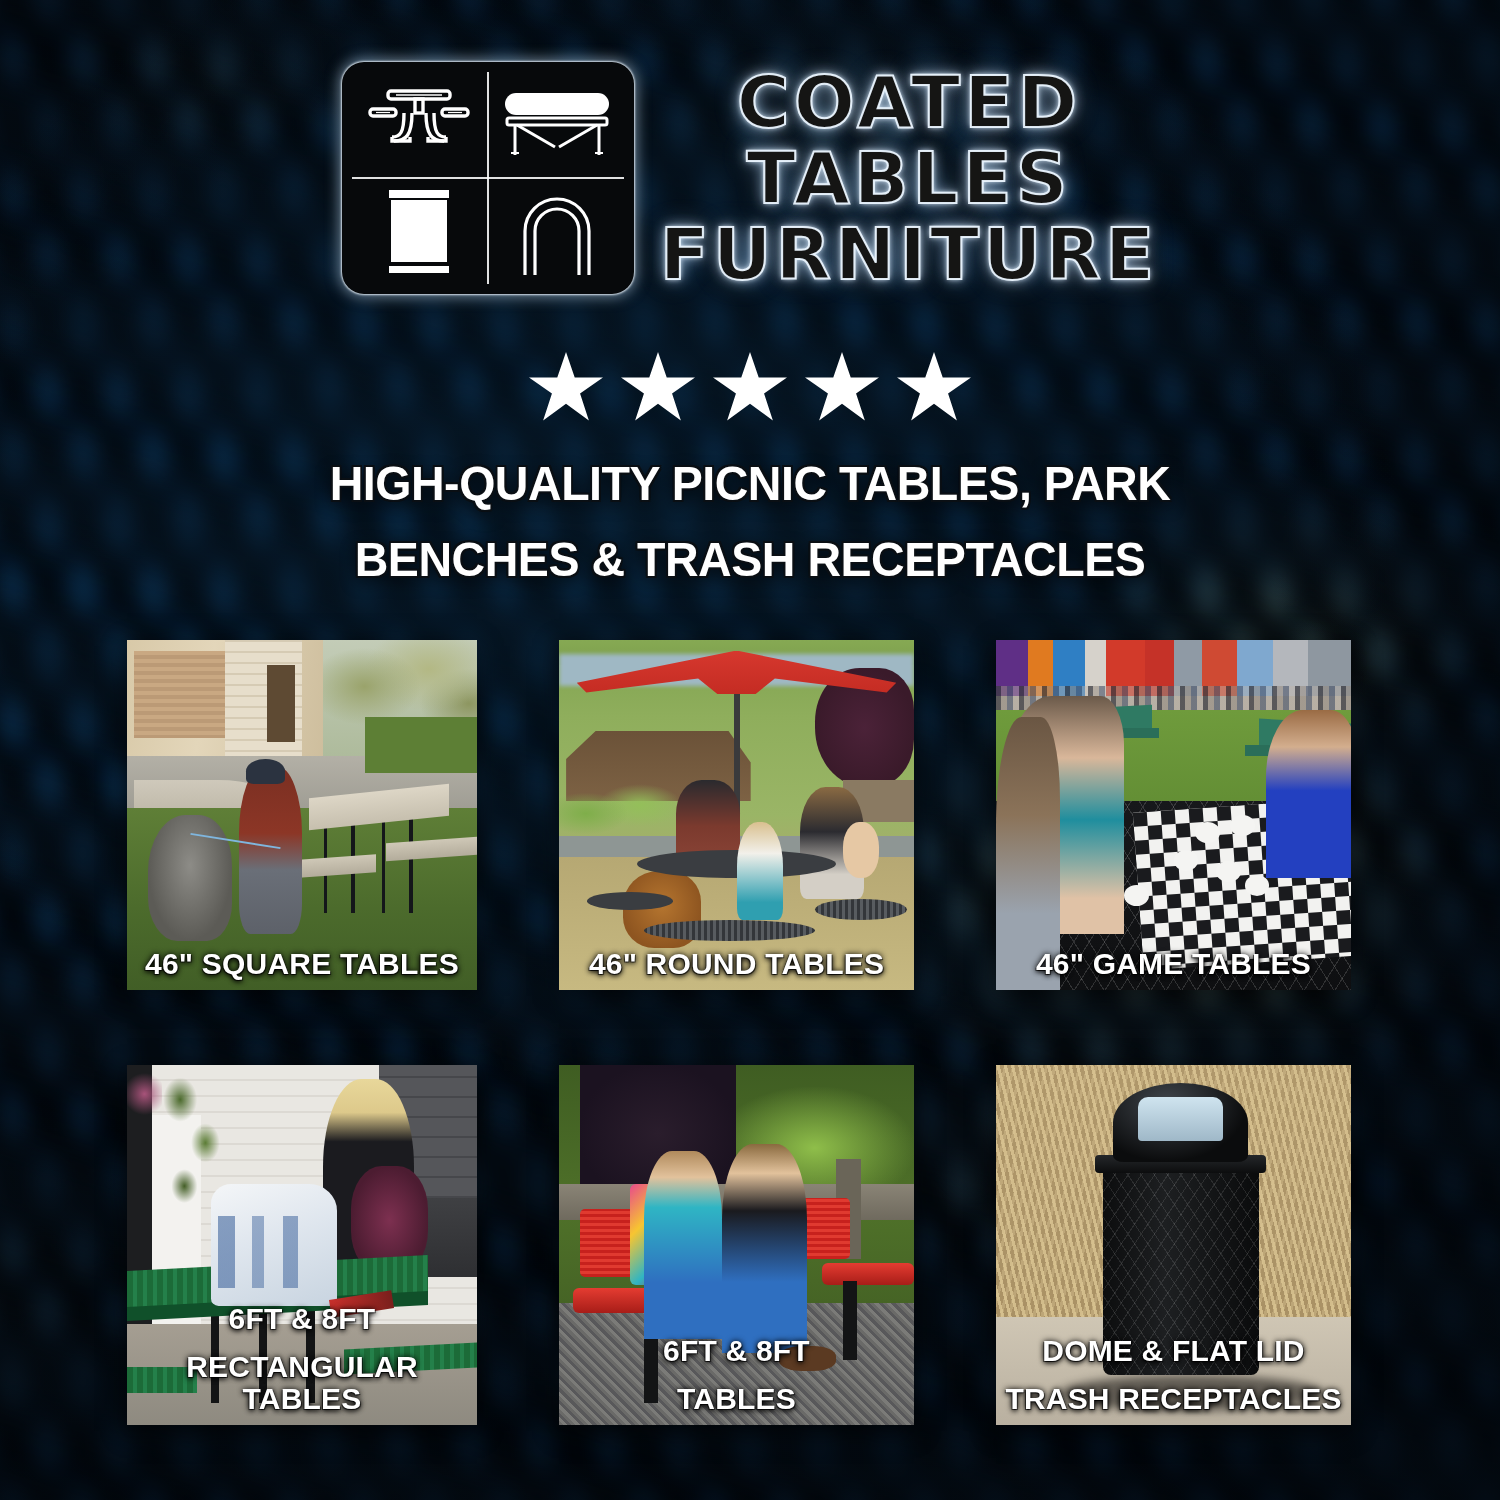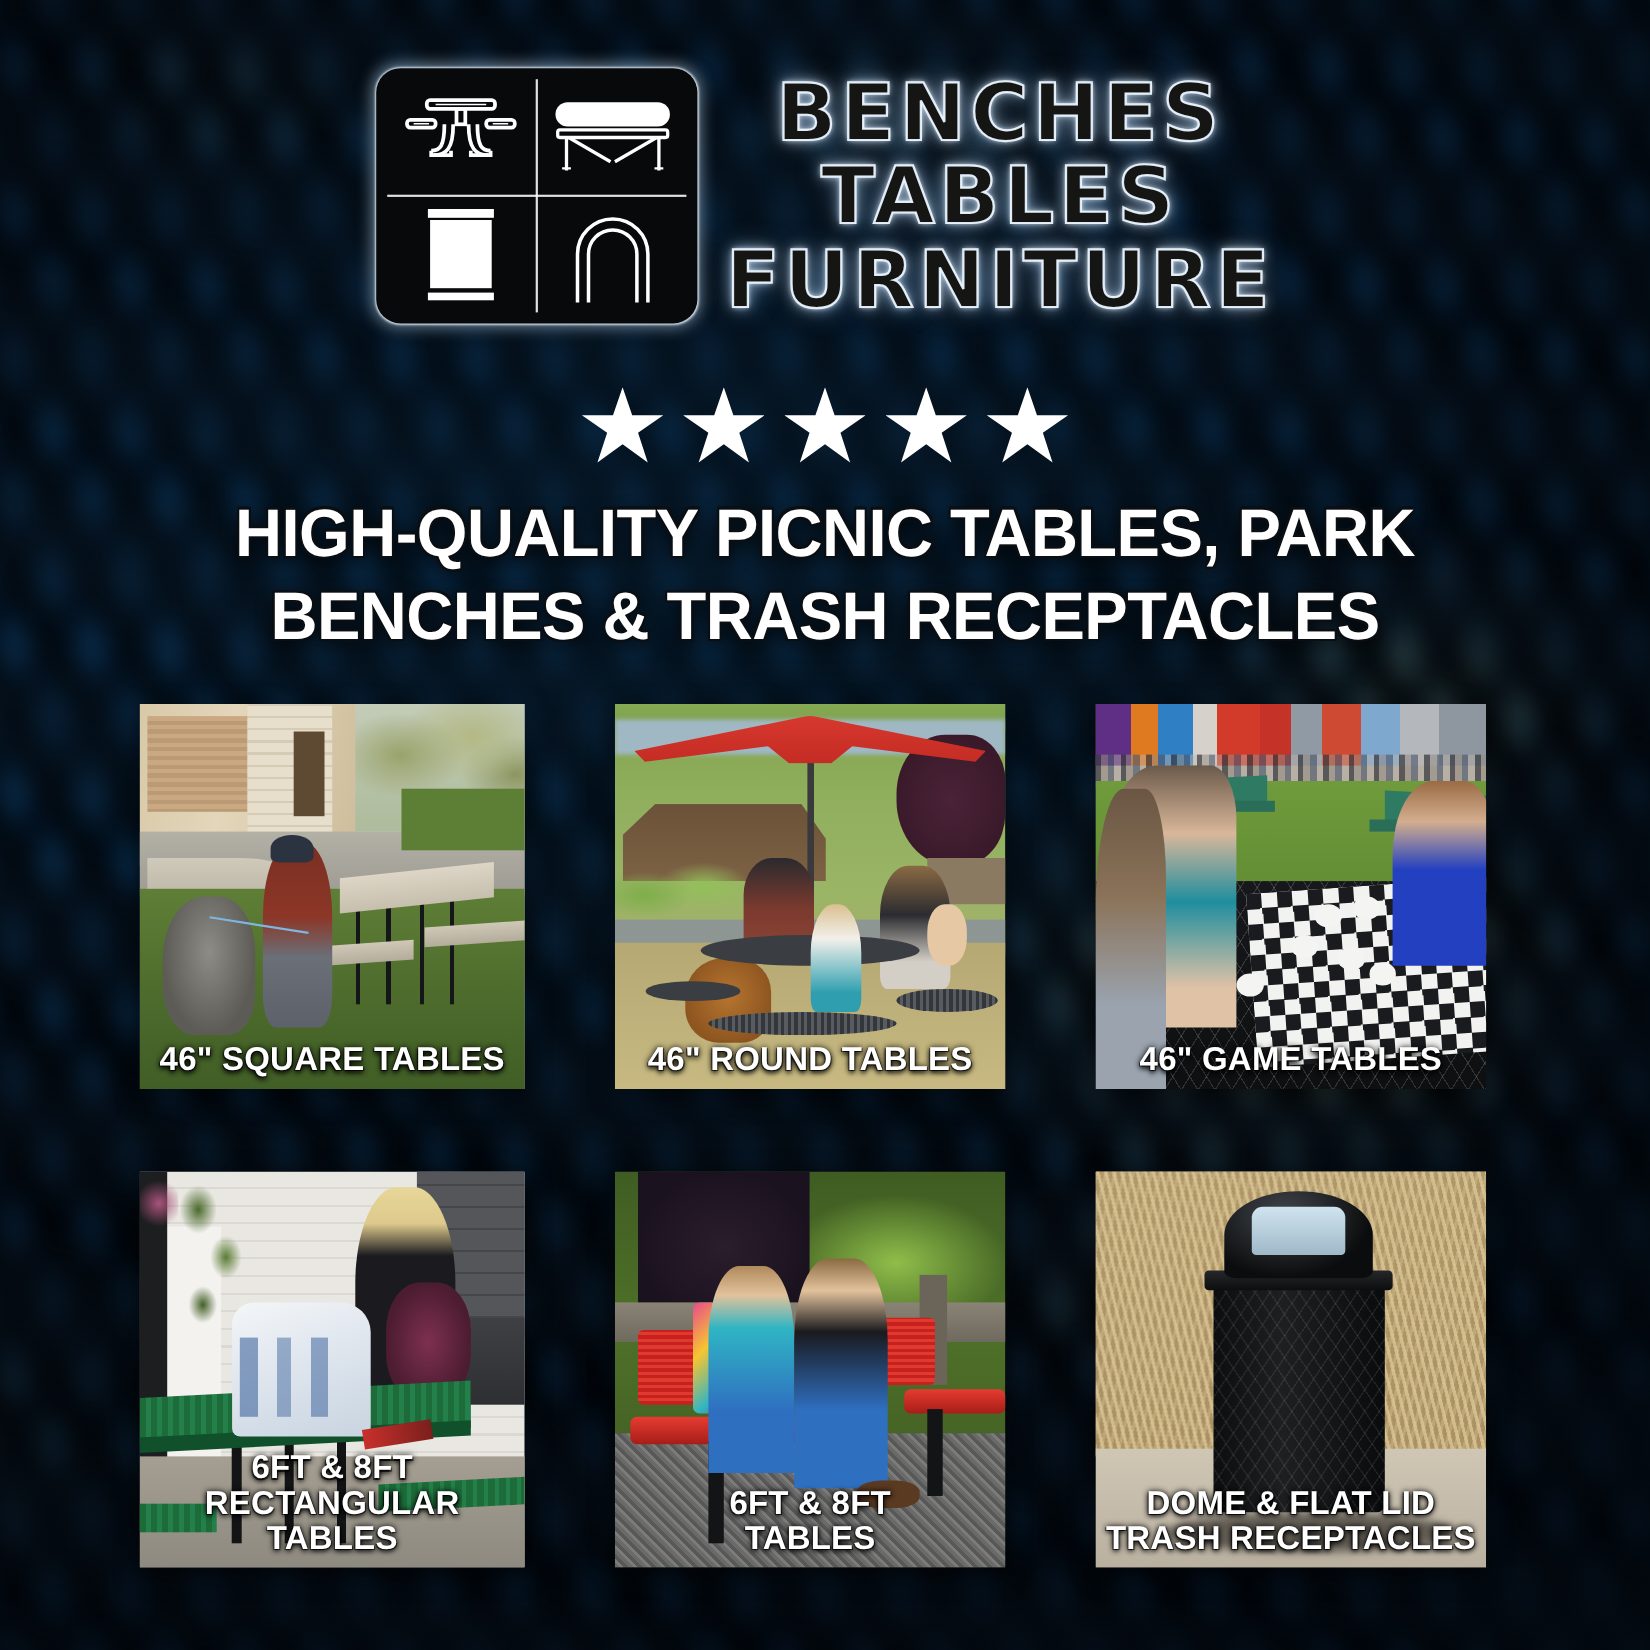--- a/index.html
+++ b/index.html
@@ -115,21 +115,21 @@
     filter: drop-shadow(0 2px 4px rgba(0,0,0,.55));
   }
 
   
   .headline {
     position: absolute; left: 50%; transform: translateX(-50%);
     top: 446px; width: 1320px;
     text-align: center;
     font-family: "Liberation Sans", sans-serif;
     font-weight: 700;
-    font-size: 61px;
+    font-size: 48px;
     line-height: 76px;
     letter-spacing: -0.5px;
     color: #ffffff;
     text-shadow:
       2px 0 0 #0a0f14, -2px 0 0 #0a0f14, 0 2px 0 #0a0f14, 0 -2px 0 #0a0f14,
       2px 2px 0 #0a0f14, -2px 2px 0 #0a0f14, 2px -2px 0 #0a0f14, -2px -2px 0 #0a0f14,
       0 5px 16px rgba(0,0,0,.75);
     transform-origin: center;
   }
   .headline span { display: block; transform: scaleX(0.97); }
@@ -157,21 +157,21 @@
     font-weight: 700;
     font-size: 30px;
     line-height: 32px;
     letter-spacing: 0.2px;
     color: #ffffff;
     text-shadow: 0 0 6px rgba(0,0,0,.9), 0 2px 5px rgba(0,0,0,.85),
                  1px 1px 0 rgba(0,0,0,.55), -1px 1px 0 rgba(0,0,0,.55);
     z-index: 4;
     padding: 0 6px;
   }
-  .cap .l2 { display: block; }
+  .cap .l2 { display: block; margin-top: 16px; }
 
   
   .p1-sky  { inset: 0; background: linear-gradient(#cfd9cd, #b9c4b2); }
   .p1-house{ left:0; top:0; width:56%; height:42%;
              background: linear-gradient(100deg,#d8c9a8 0%, #e3d6ba 40%, #cdbd9c 100%); }
   .p1-garage{ left:2%; top:3%; width:26%; height:25%;
              background: repeating-linear-gradient(#c9a882, #c9a882 4px, #bb9a76 4px, #bb9a76 8px); }
   .p1-stone{ left:28%; top:0; width:22%; height:44%;
              background: repeating-linear-gradient(0deg,#e7decb,#e7decb 9px,#d6cbb4 9px,#d6cbb4 11px); }
   .p1-win  { left:40%; top:7%; width:8%; height:22%; background:#5e4a33; }
@@ -436,21 +436,21 @@
           <span>
             <svg width="84" height="90" viewBox="0 0 84 90" fill="none" stroke="#ffffff" stroke-width="3.2">
               <path d="M10 88 L10 44 A32 32 0 0 1 74 44 L74 88"></path>
               <path d="M20 88 L20 44 A22 22 0 0 1 64 44 L64 88"></path>
             </svg>
           </span>
         </div>
       </div>
 
       <div class="brand-text">
-        <div class="brand-line">BENCHES</div>
+        <div class="brand-line">COATED</div>
         <div class="brand-line">TABLES</div>
         <div class="brand-line">FURNITURE</div>
       </div>
     </div>
 
     <div class="stars">
       <span class="star"></span>
       <span class="star"></span>
       <span class="star"></span>
       <span class="star"></span>

